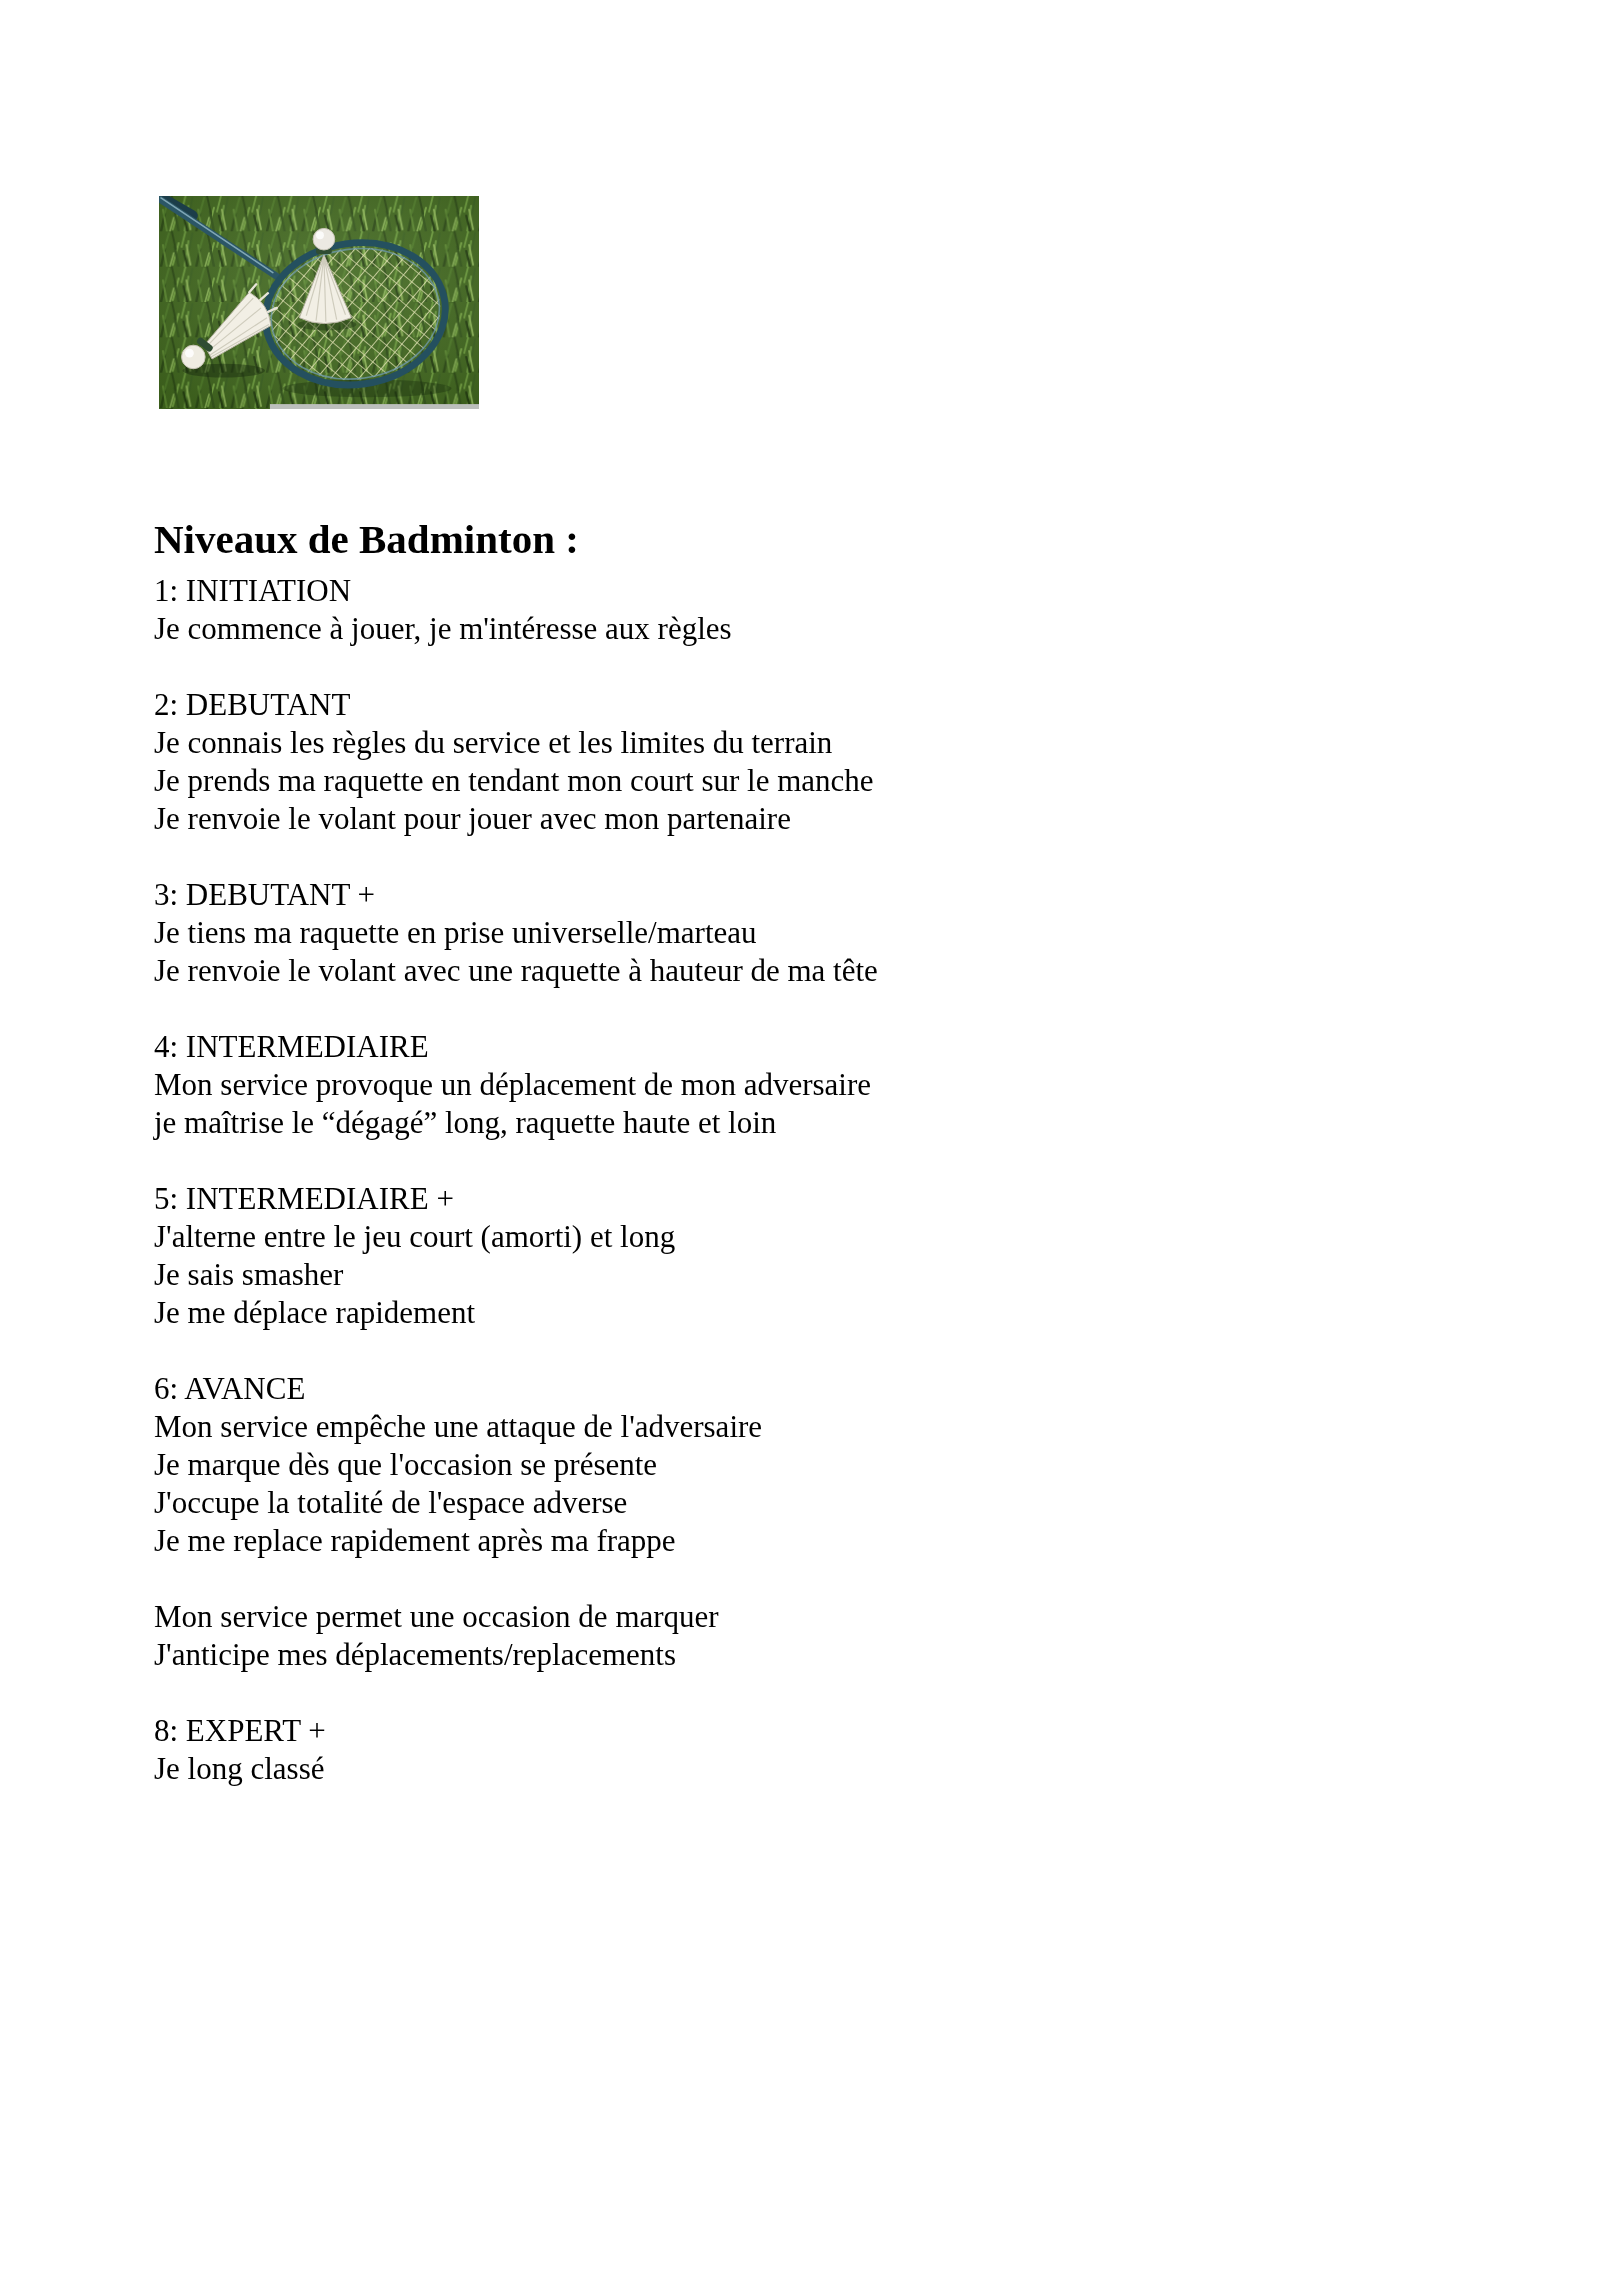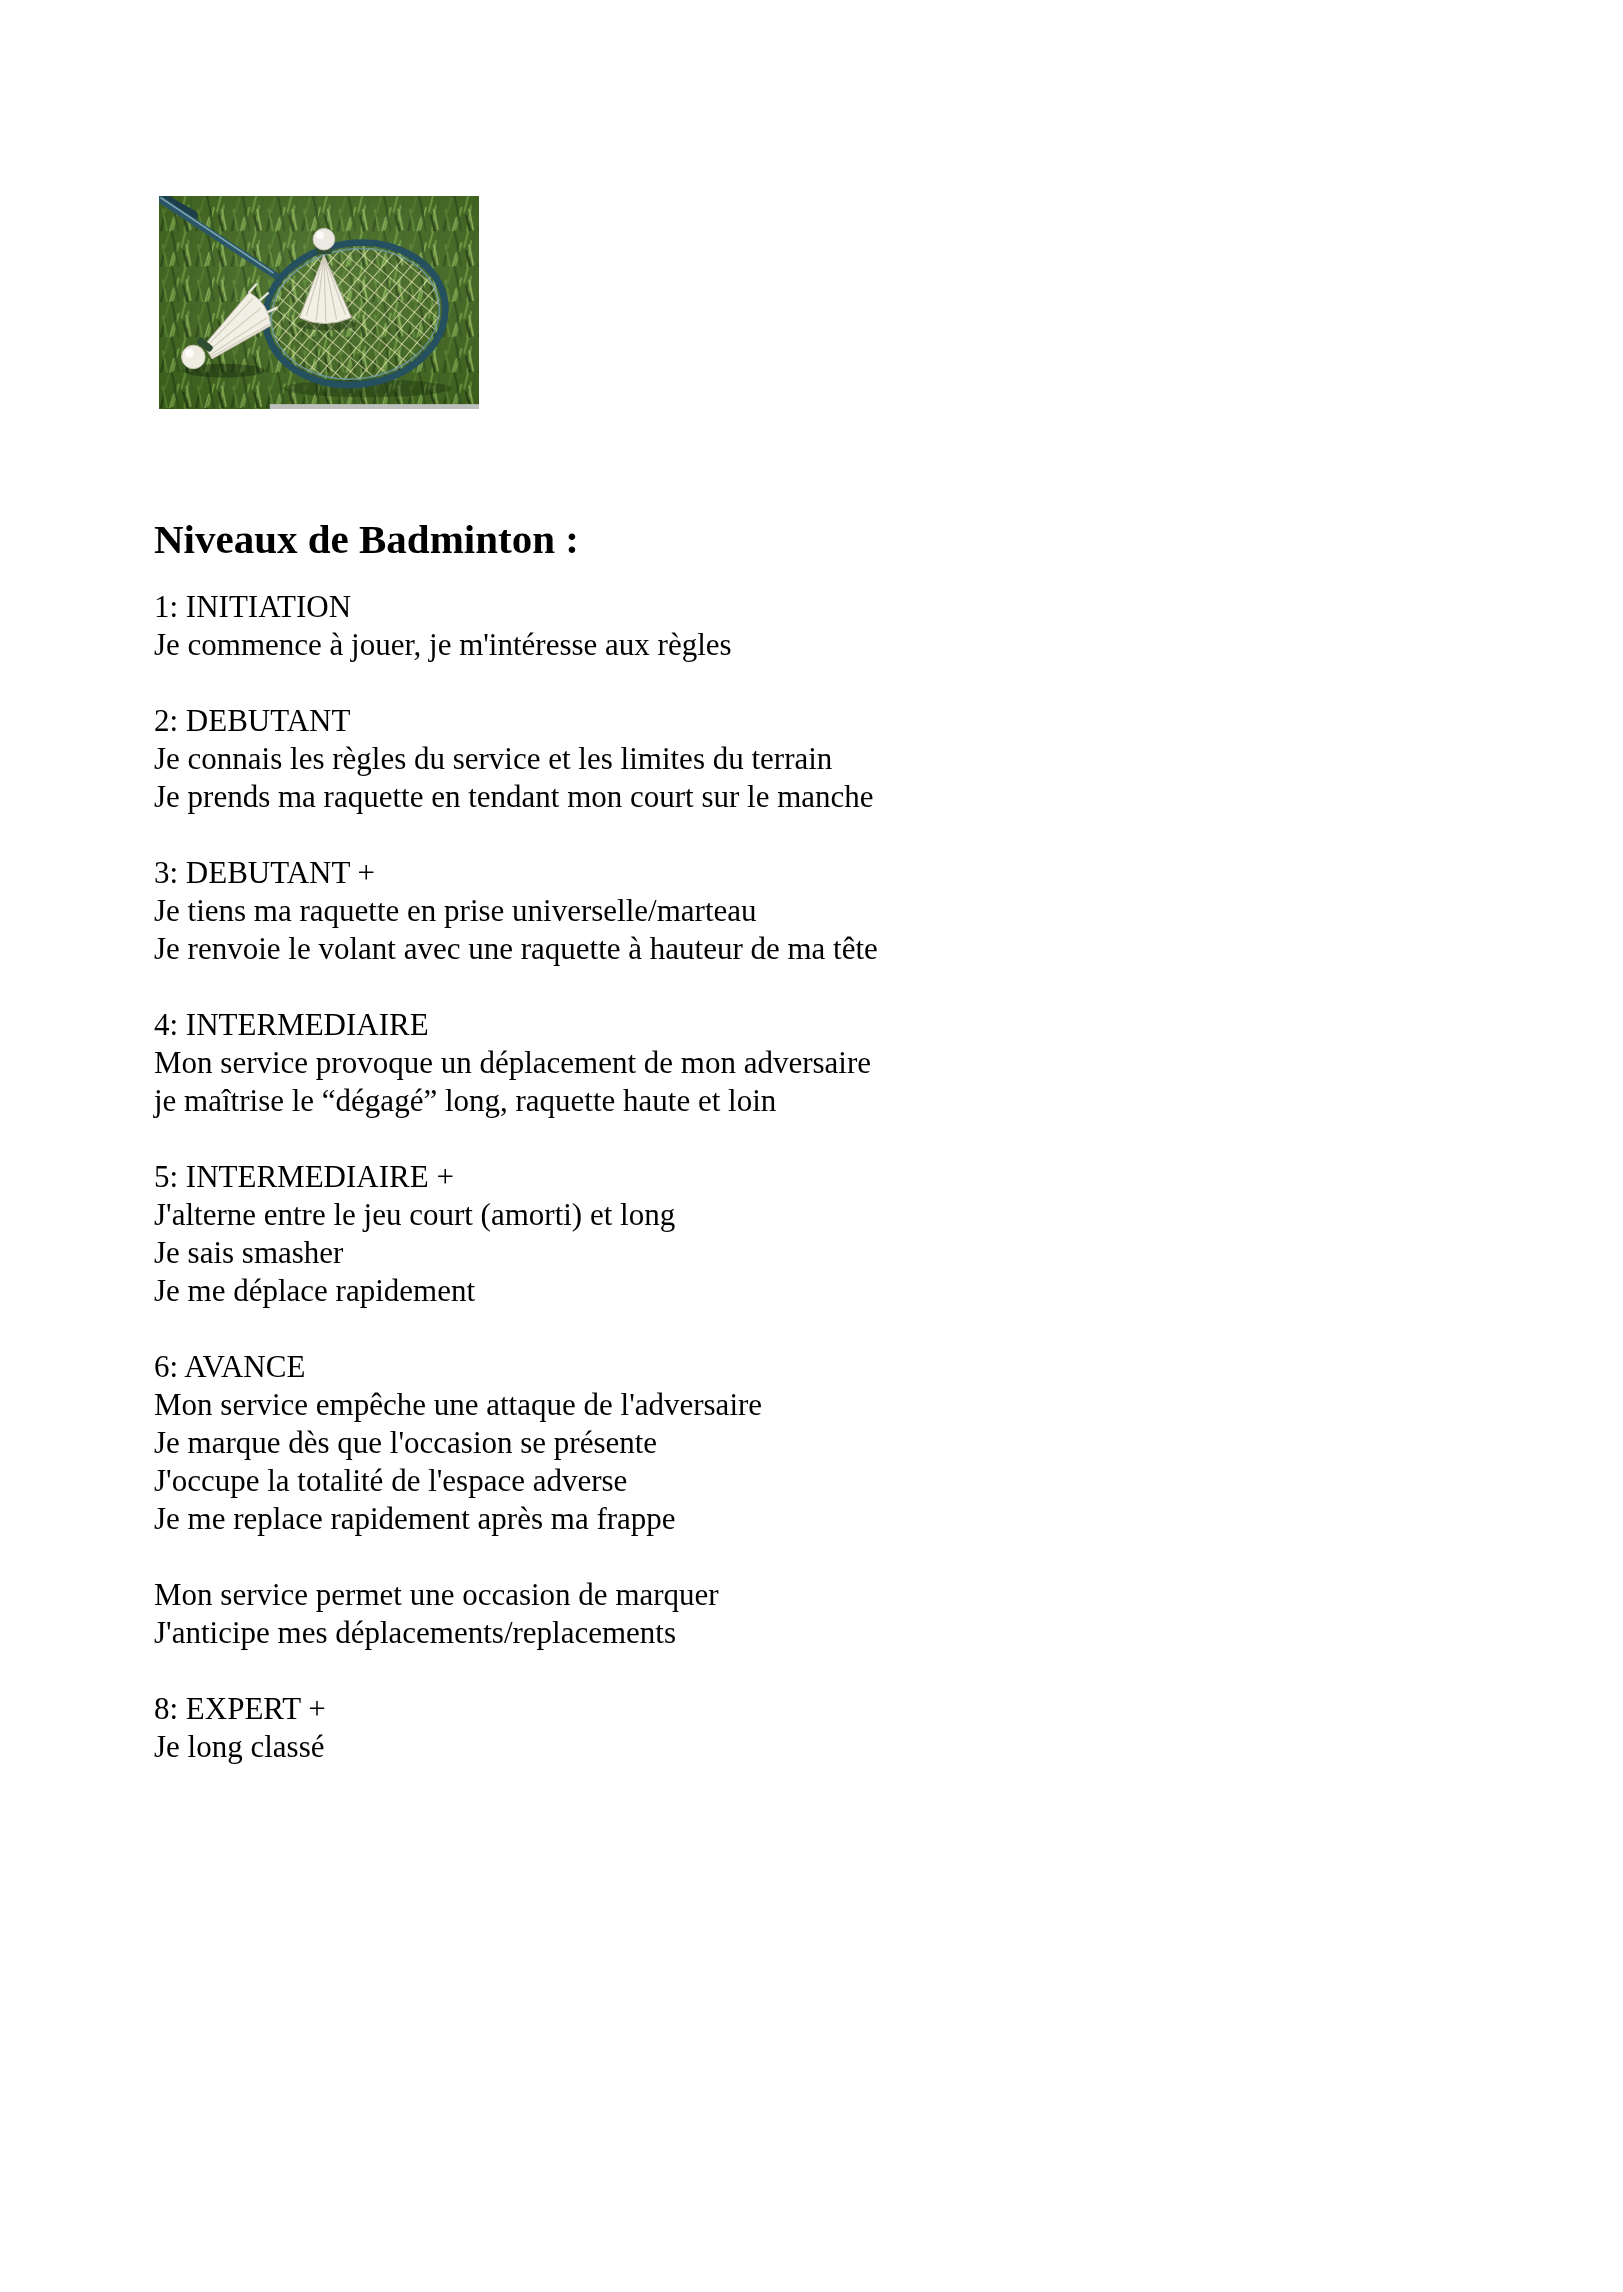--- a/index.html
+++ b/index.html
@@ -29,21 +29,20 @@
     line-height:1.15;
     white-space:nowrap;
   }
   .content{
     position:absolute;
     left:154px;
     top:572px;
     width:1215px;
     font-size:31px;
     line-height:38px;
-    margin-top:16px;
   }
   .level{margin:0 0 38px 0;}
   .level .heading,
   .level .line{
     margin:0;
     white-space:nowrap;
   }
 </style>
 </head>
 <body>
@@ -129,20 +128,21 @@
 
     <section class="level">
       <div class="heading">1: INITIATION</div>
       <div class="line">Je commence à jouer, je m'intéresse aux règles</div>
     </section>
 
     <section class="level">
       <div class="heading">2: DEBUTANT</div>
       <div class="line">Je connais les règles du service et les limites du terrain</div>
       <div class="line">Je prends ma raquette en tendant mon court sur le manche</div>
+      <div class="line">Je renvoie le volant pour jouer avec mon partenaire</div>
     </section>
 
     <section class="level">
       <div class="heading">3: DEBUTANT +</div>
       <div class="line">Je tiens ma raquette en prise universelle/marteau</div>
       <div class="line">Je renvoie le volant avec une raquette à hauteur de ma tête</div>
     </section>
 
     <section class="level">
       <div class="heading">4: INTERMEDIAIRE</div>

